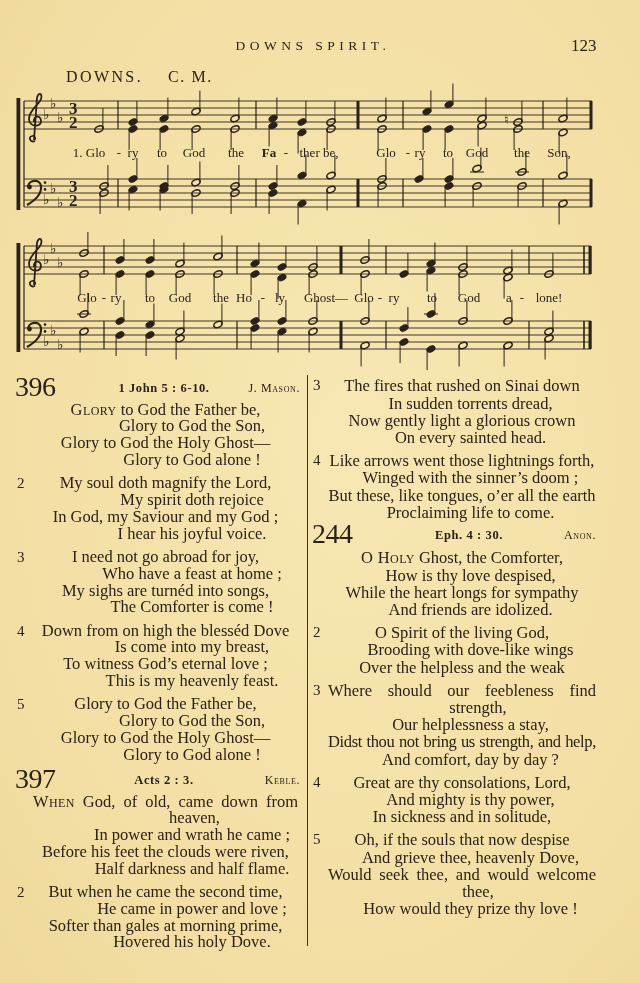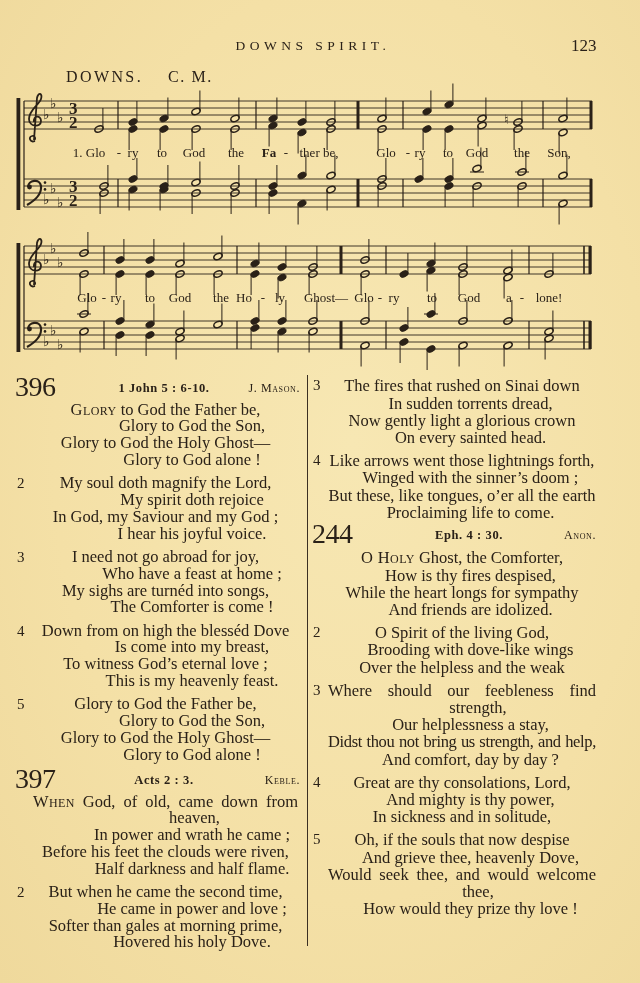--- a/index.html
+++ b/index.html
@@ -623,21 +623,21 @@
         </div>
       </div>
       <div class="hymn-block">
         <div class="hymn-header">
           <span class="hymn-num">244</span>
           <span class="scripture">Eph. 4 : 30.</span>
           <span class="author">Anon.</span>
         </div>
         <div class="stanza">
           <div class="line i0"><span class="sc">O Holy</span><span> Ghost, the Comforter,</span></div>
-          <div class="line i1">How is thy fires despised,</div>
+          <div class="line i1">How is thy love despised,</div>
           <div class="line i0">While the heart longs for sympathy</div>
           <div class="line i1">And friends are idolized.</div>
         </div>
         <div class="stanza">
           <span class="stanza-num">2</span>
           <div class="line i0">O Spirit of the living God,</div>
           <div class="line i1">Brooding with dove-like wings</div>
           <div class="line i0">Over the helpless and the weak</div>
         </div>
         <div class="stanza">

